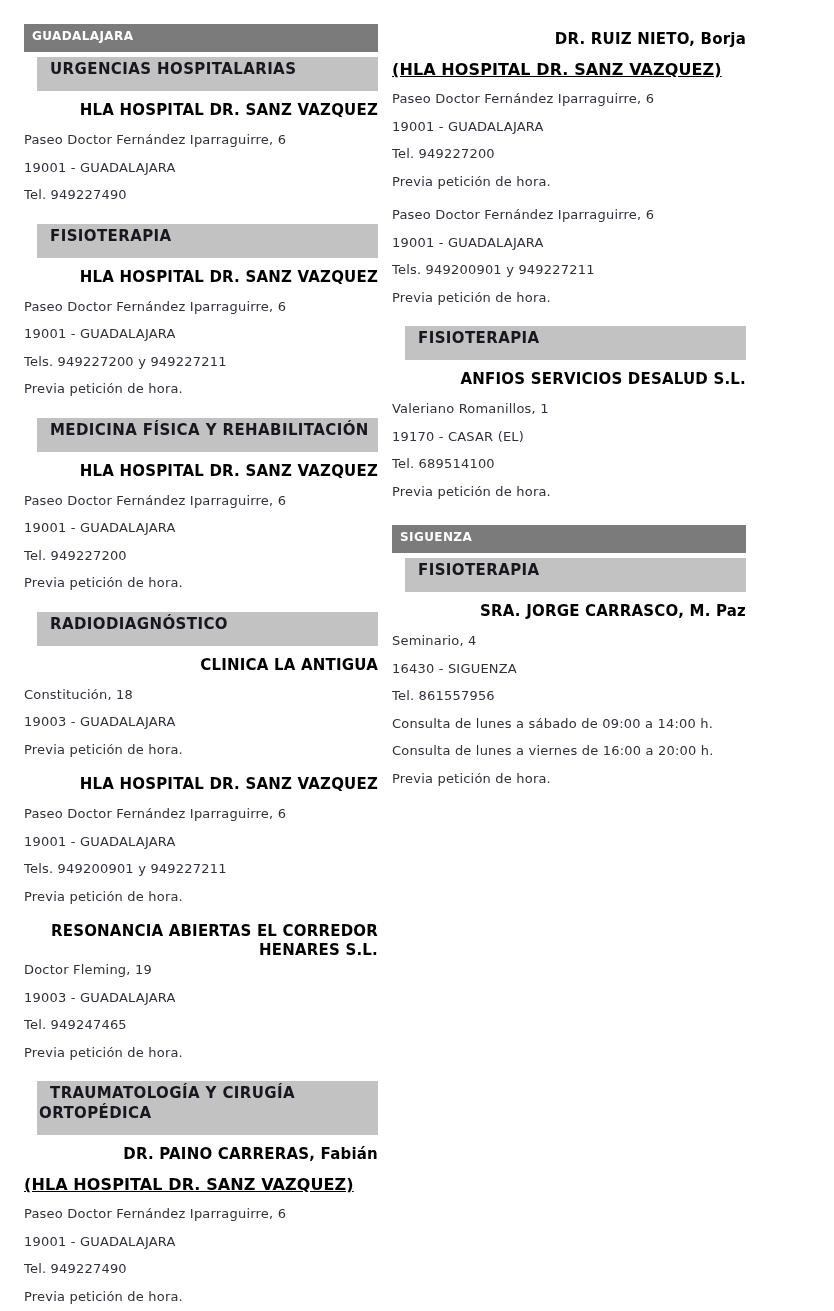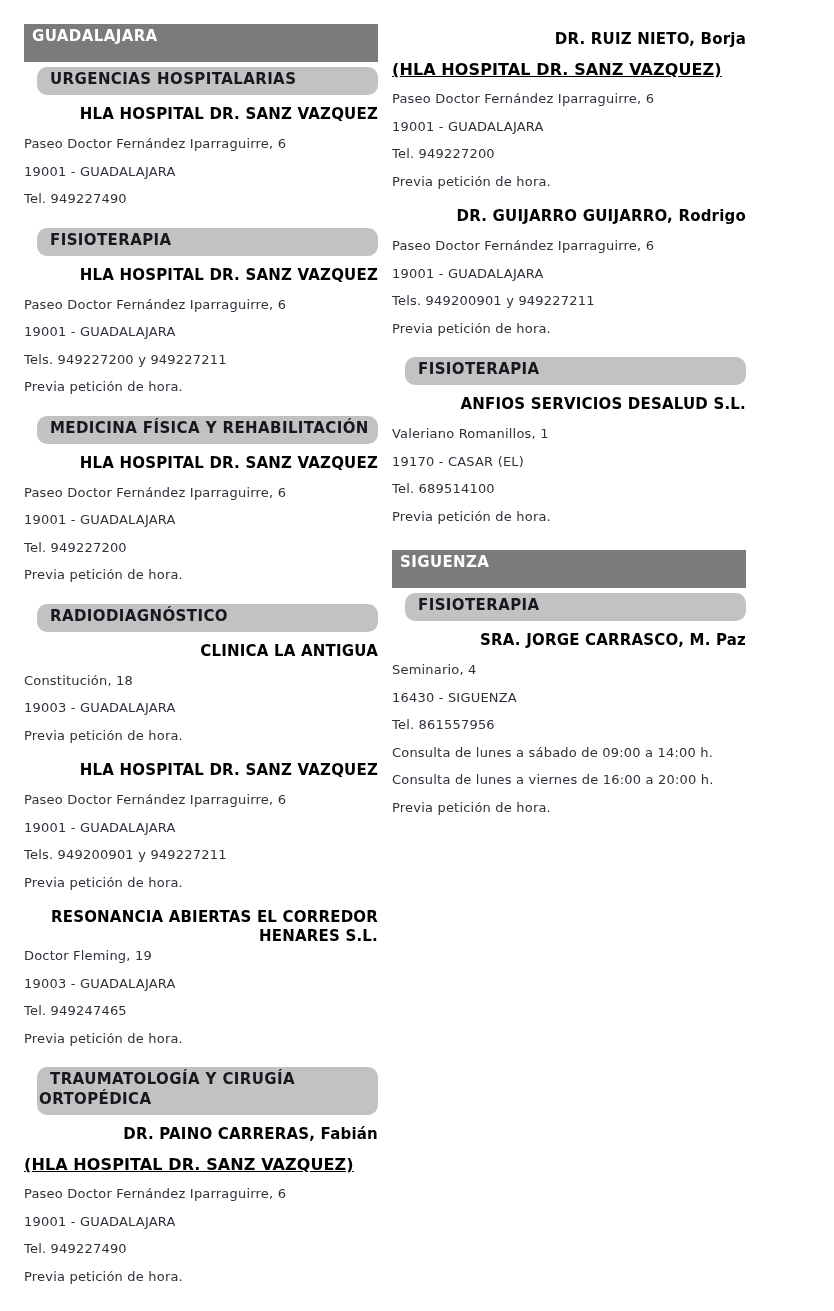--- a/index.html
+++ b/index.html
@@ -9,29 +9,29 @@
     -webkit-font-smoothing: antialiased;
   }
   .page { position: relative; width: 834px; height: 1311px; overflow: hidden; background: var(--page-bg, #ffffff); }
   .cols { display: flex; gap: 14px; padding: 24px 0 0 24px; align-items: flex-start; }
   .col { width: 354px; flex: 0 0 354px; }
   .col-right { padding-top: 6px; }
 
   
   .bar-town {
     background: var(--town-bg, #7b7b7b); color: var(--town-fg, #ffffff);
-    font-weight: bold; font-size: 15px; line-height: 24px; height: 38px;
+    font-weight: bold; font-size: 12px; line-height: 24px; height: 28px;
     padding: 0 4px 0 8px; letter-spacing: 0.4px; box-sizing: border-box;
   }
   
   .bar-specialty {
     background: var(--spec-bg, #c2c2c2); color: var(--spec-fg, #17171f);
     font-weight: bold; font-size: 15px; line-height: 20px;
-    margin-left: 13px; padding: 2px 4px 6px 2px; text-indent: 11px;
-    letter-spacing: 0.4px; box-sizing: border-box; border-radius: 10px;
+    margin-left: 13px; padding: 2px 4px 12px 2px; text-indent: 11px;
+    letter-spacing: 0.4px; box-sizing: border-box;
   }
 
   .provider { margin: 0; }
   .provider-name {
     font-size: 15px; font-weight: bold; color: var(--name-fg, #000000);
     line-height: 19px; margin: 0 0 12px 0; letter-spacing: 0.2px; text-align: right;
   }
   .provider-name.italic { font-style: italic; }
   .provider-subname {
     font-size: 16px; font-weight: bold; color: var(--name-fg, #000000);
@@ -115,21 +115,20 @@
     <div class="col col-right">
         <div class="provider">
           <div class="provider-name">DR. RUIZ NIETO, Borja</div>
           <div class="provider-subname">(HLA HOSPITAL DR. SANZ VAZQUEZ)</div>
           <div class="provider-line">Paseo Doctor Fernández Iparraguirre, 6</div>
           <div class="provider-line">19001 - GUADALAJARA</div>
           <div class="provider-line">Tel. 949227200</div>
           <div class="provider-line">Previa petición de hora.</div>
         </div>
         <div class="provider">
-          <div class="provider-name">DR. GUIJARRO GUIJARRO, Rodrigo</div>
           <div class="provider-line">Paseo Doctor Fernández Iparraguirre, 6</div>
           <div class="provider-line">19001 - GUADALAJARA</div>
           <div class="provider-line">Tels. 949200901 y 949227211</div>
           <div class="provider-line">Previa petición de hora.</div>
         </div>
         <div class="bar-specialty">FISIOTERAPIA</div>
         <div class="provider">
           <div class="provider-name">ANFIOS SERVICIOS DESALUD S.L.</div>
           <div class="provider-line">Valeriano Romanillos, 1</div>
           <div class="provider-line">19170 - CASAR (EL)</div>

